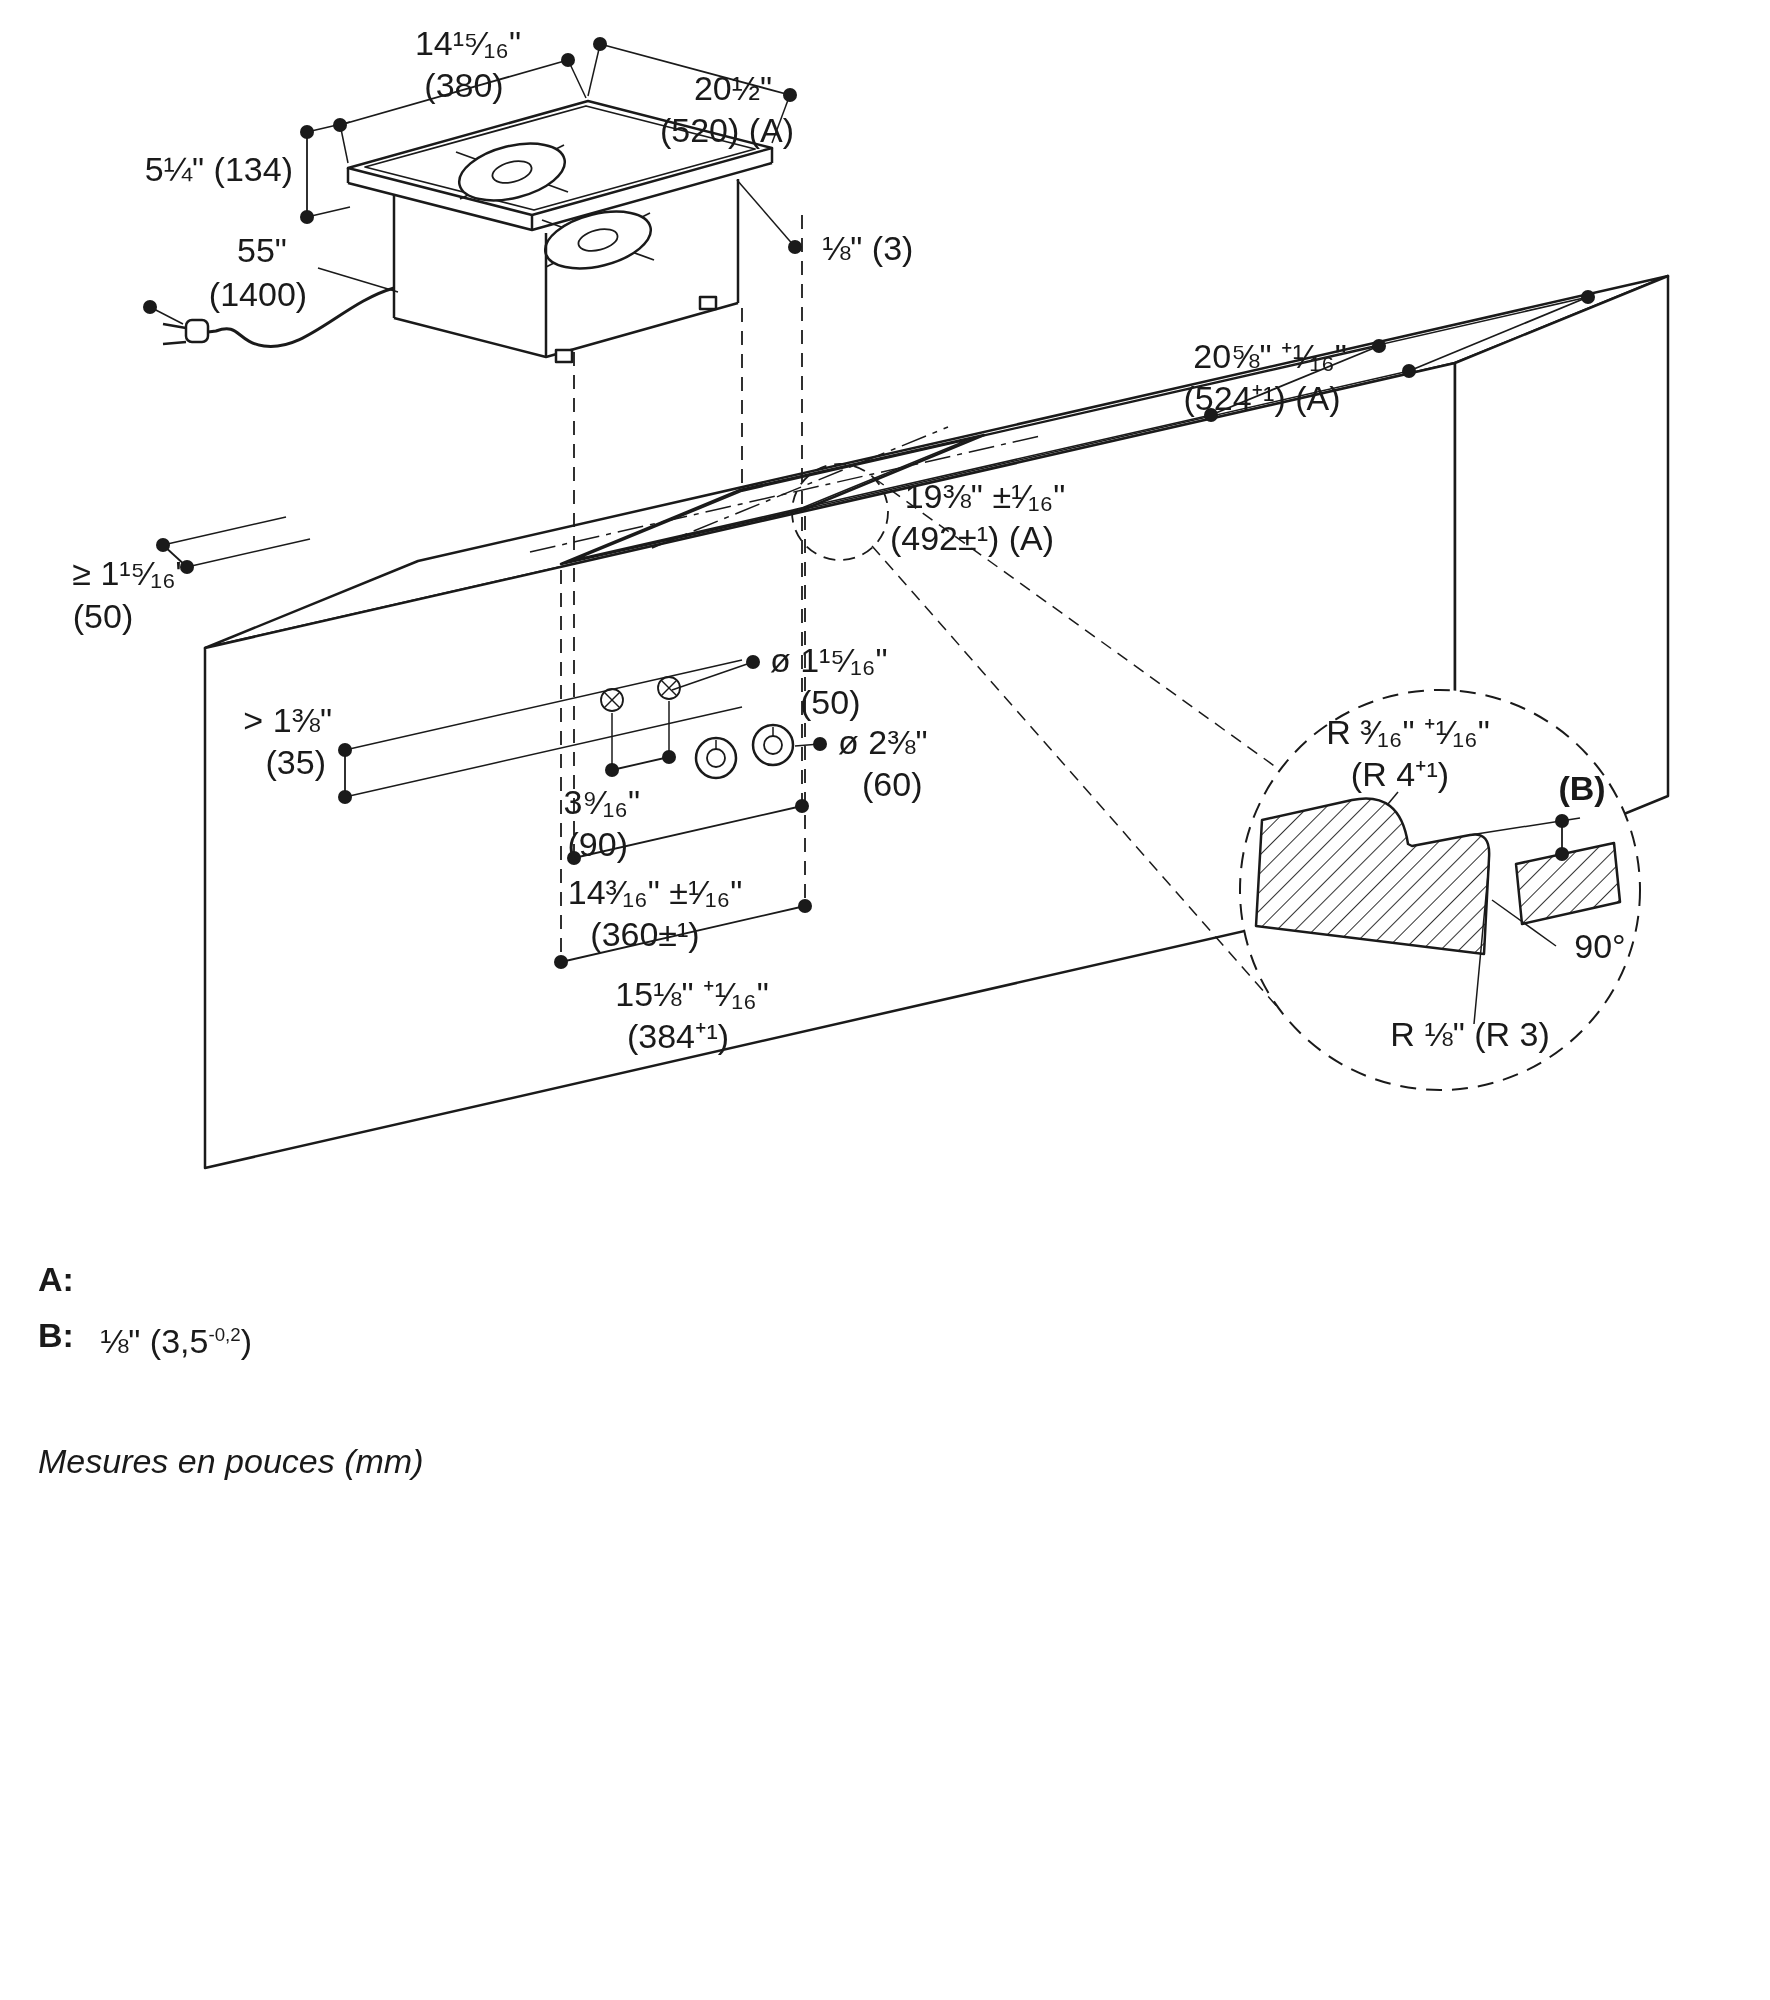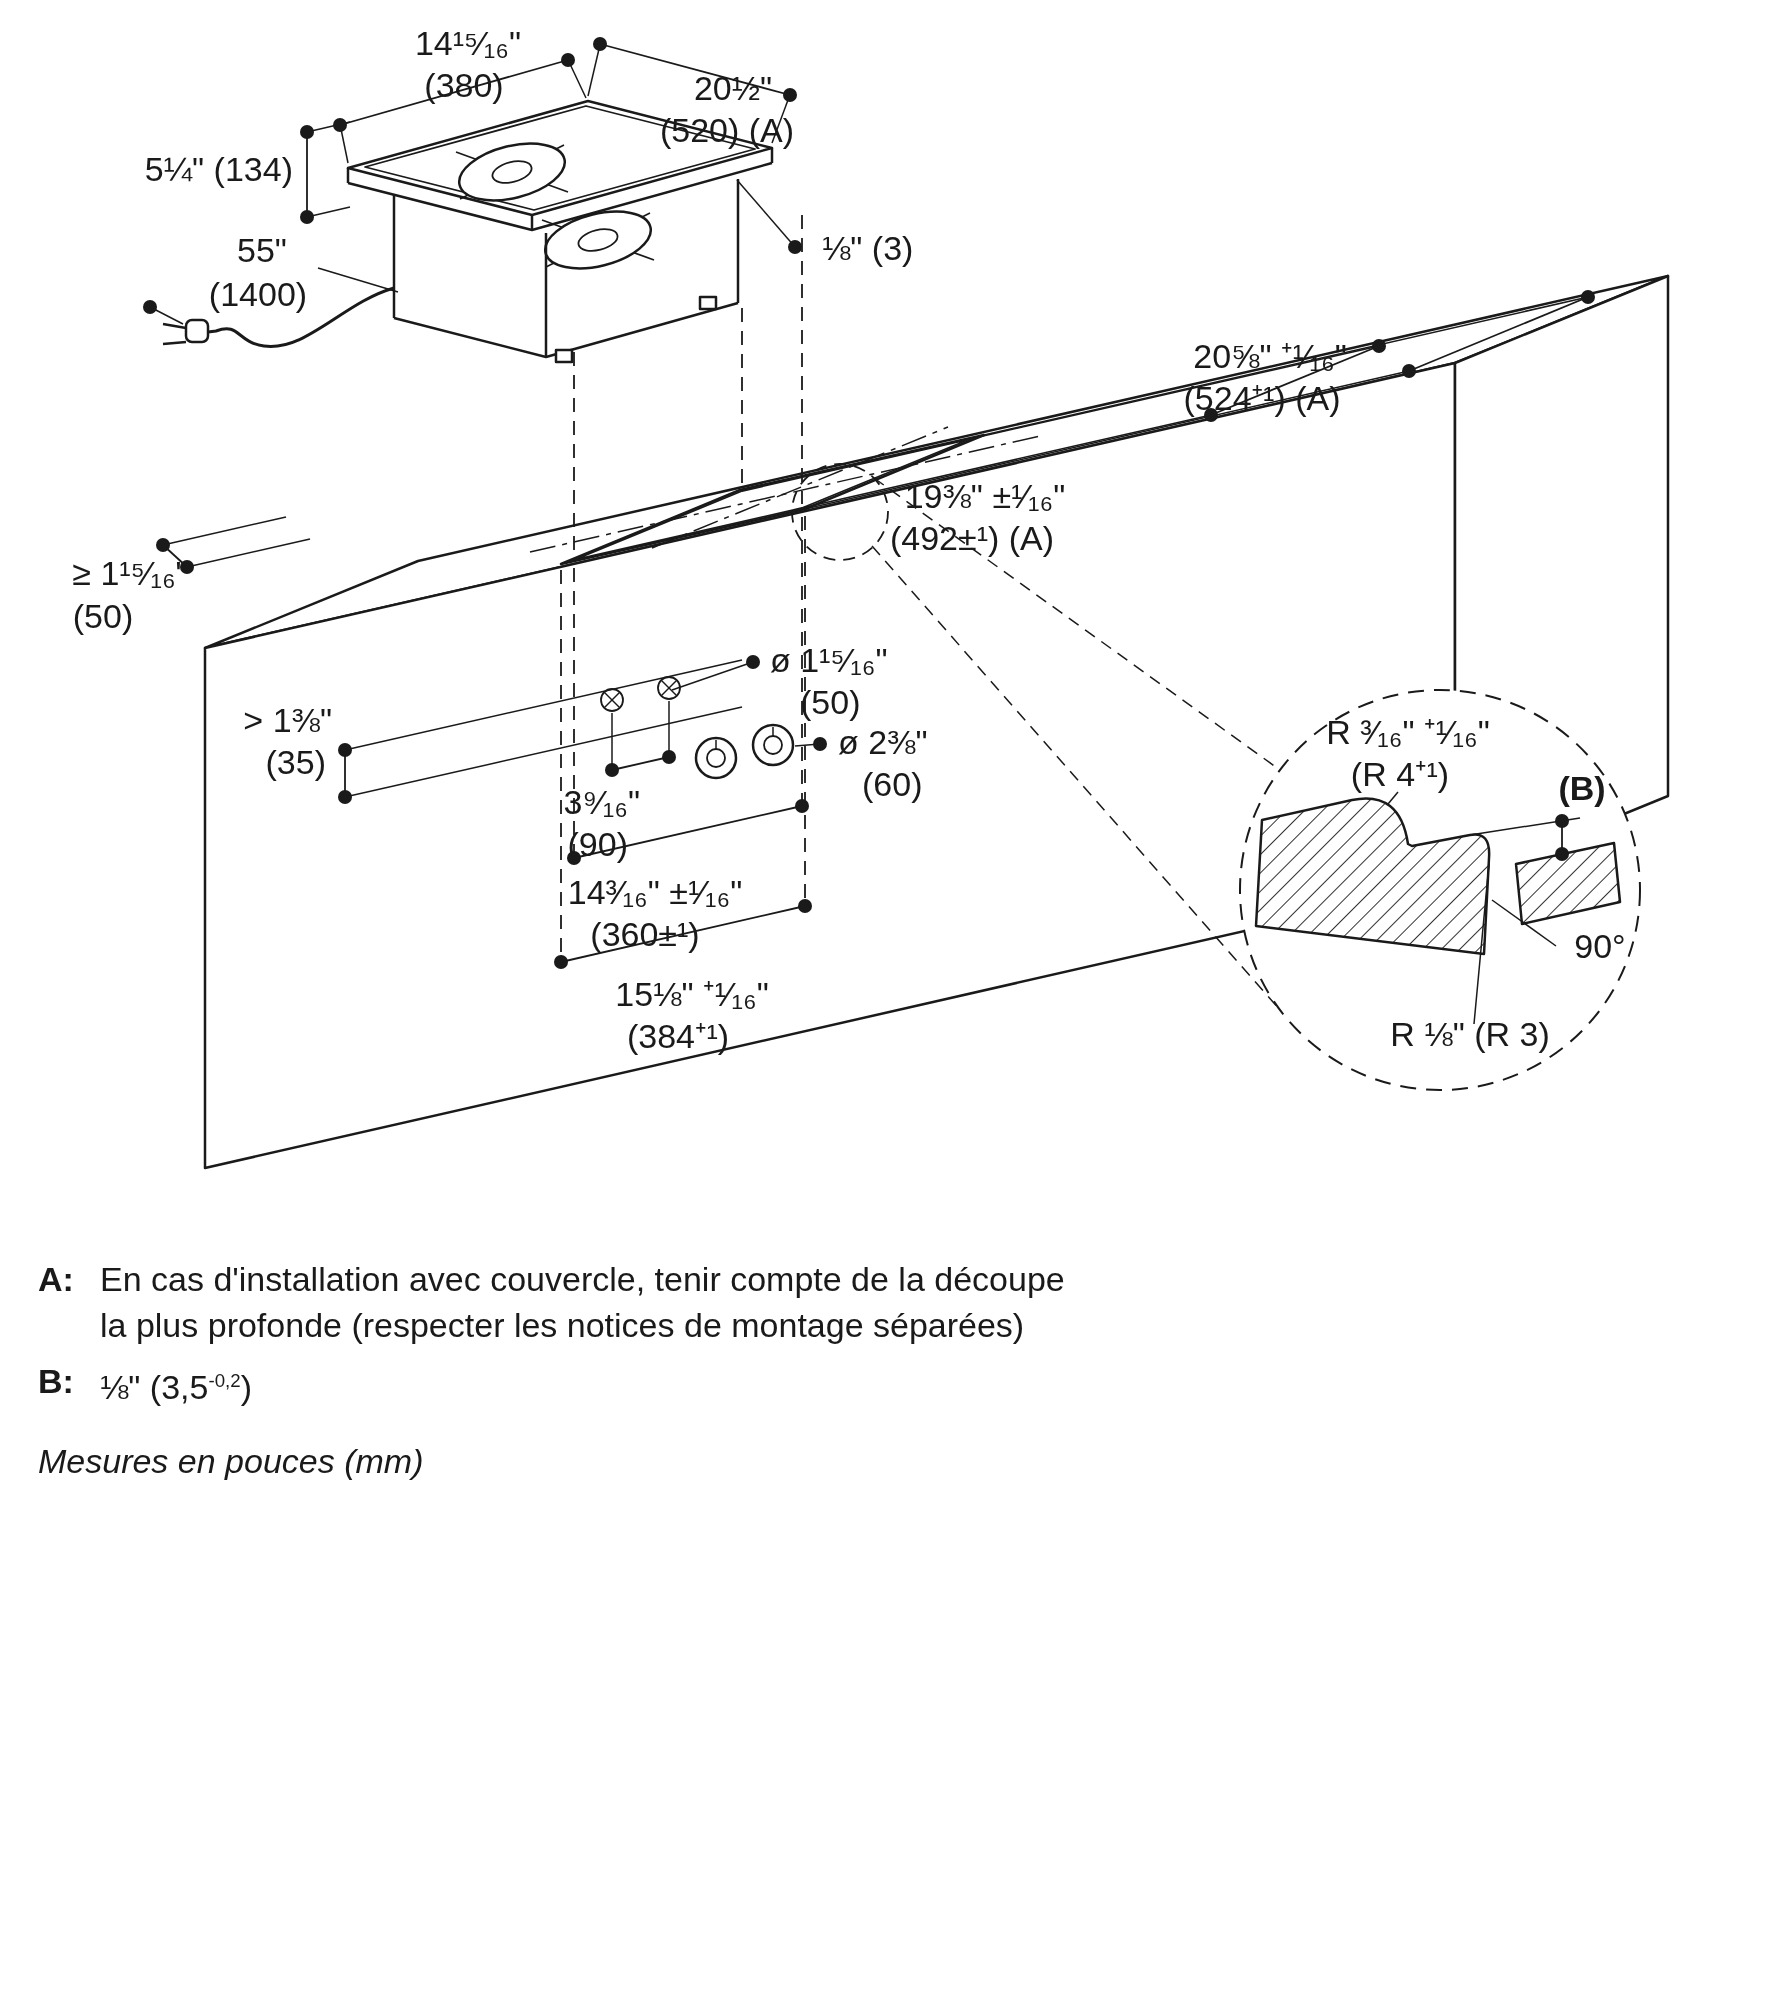--- a/index.html
+++ b/index.html
@@ -241,22 +241,21 @@
       <text x="1582" y="800" text-anchor="middle" class="dim-label" font-weight="bold">(B)</text>
       <text x="1600" y="958" text-anchor="middle" class="dim-label">90°</text>
       <text x="1470" y="1046" text-anchor="middle" class="dim-label">R ⅛" (R 3)</text>
     </g>
 </svg>
 
 <div class="notes">
   <div class="note-row">
     <span class="note-key">A:</span>
     <span class="note-text">
-      <span>En cas d'installation avec couvercle, tenir compte de la découpe</span><br>
-      <span>la plus profonde (respecter les notices de montage séparées)</span>
+      <br>
     </span>
   </div>
   <div class="note-row">
     <span class="note-key">B:</span>
     <span class="note-text"><span>⅛" (3,5</span><sup>-0,2</sup><span>)</span></span>
   </div>
 </div>
 <div class="footer-line">Mesures en pouces (mm)</div>
 
 </body></html>

